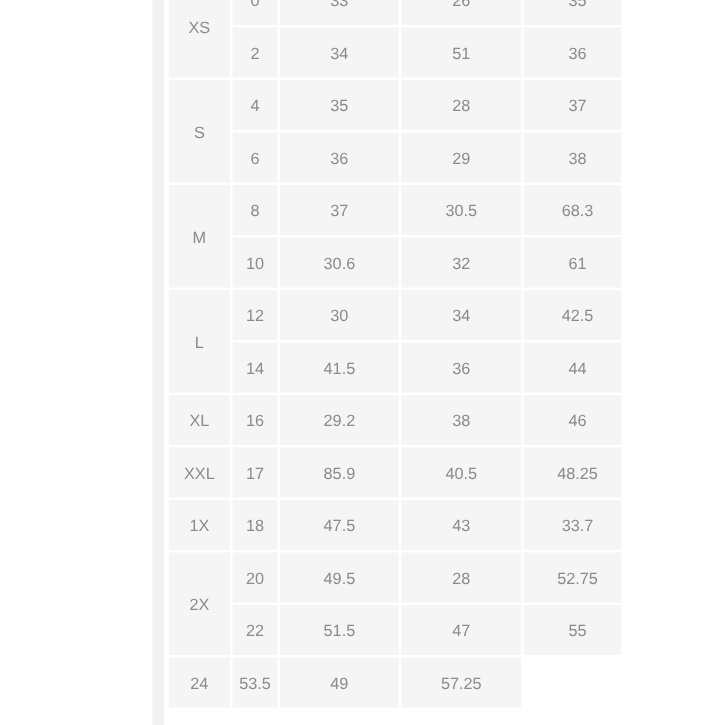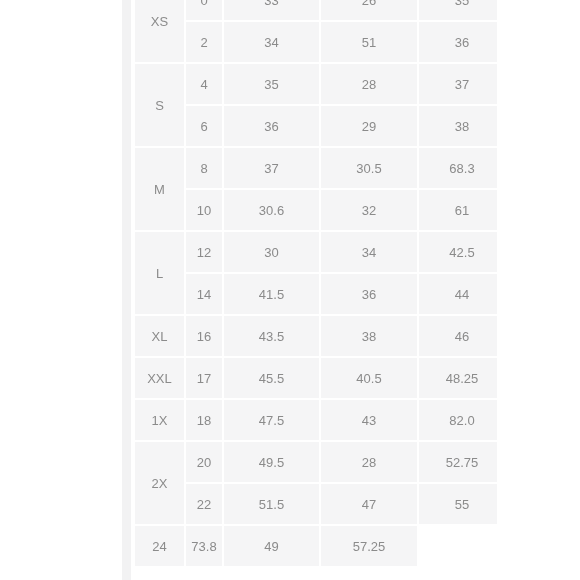--- a/index.html
+++ b/index.html
@@ -136,52 +136,52 @@
         </tr>
         <tr>
           <td class="num-cell">14</td>
           <td class="meas-cell">41.5</td>
           <td class="meas-cell">36</td>
           <td class="meas-cell">44</td>
         </tr>
         <tr>
           <td class="size-cell" rowspan="1">XL</td>
           <td class="num-cell">16</td>
-          <td class="meas-cell">43.5</td>
+          <td class="meas-cell">29.2</td>
           <td class="meas-cell">38</td>
           <td class="meas-cell">46</td>
         </tr>
         <tr>
           <td class="size-cell" rowspan="1">XXL</td>
           <td class="num-cell">17</td>
-          <td class="meas-cell">45.5</td>
+          <td class="meas-cell">85.9</td>
           <td class="meas-cell">40.5</td>
           <td class="meas-cell">48.25</td>
         </tr>
         <tr>
           <td class="size-cell" rowspan="1">1X</td>
           <td class="num-cell">18</td>
           <td class="meas-cell">47.5</td>
           <td class="meas-cell">43</td>
-          <td class="meas-cell">82.0</td>
+          <td class="meas-cell">33.7</td>
         </tr>
         <tr>
           <td class="size-cell" rowspan="2">2X</td>
           <td class="num-cell">20</td>
           <td class="meas-cell">49.5</td>
           <td class="meas-cell">28</td>
           <td class="meas-cell">52.75</td>
         </tr>
         <tr>
           <td class="num-cell">22</td>
           <td class="meas-cell">51.5</td>
           <td class="meas-cell">47</td>
           <td class="meas-cell">55</td>
         </tr>
         <tr>
           <td class="num-cell">24</td>
-          <td class="meas-cell">73.8</td>
+          <td class="meas-cell">53.5</td>
           <td class="meas-cell">49</td>
           <td class="meas-cell">57.25</td>
         </tr>
       </tbody>
   </table>
 </div>
 
 </body></html>

